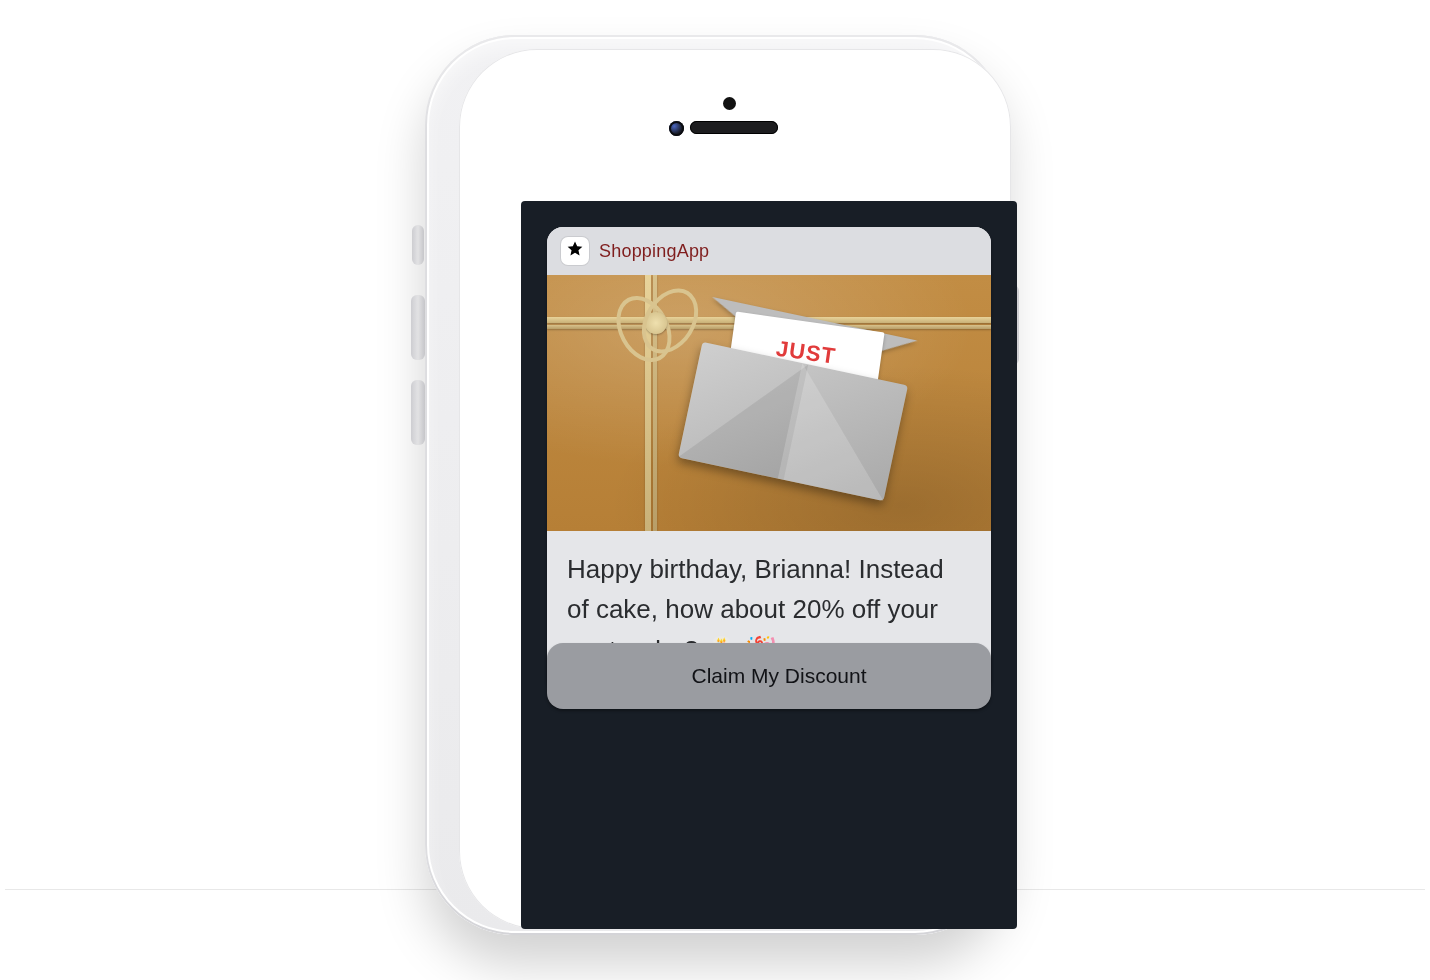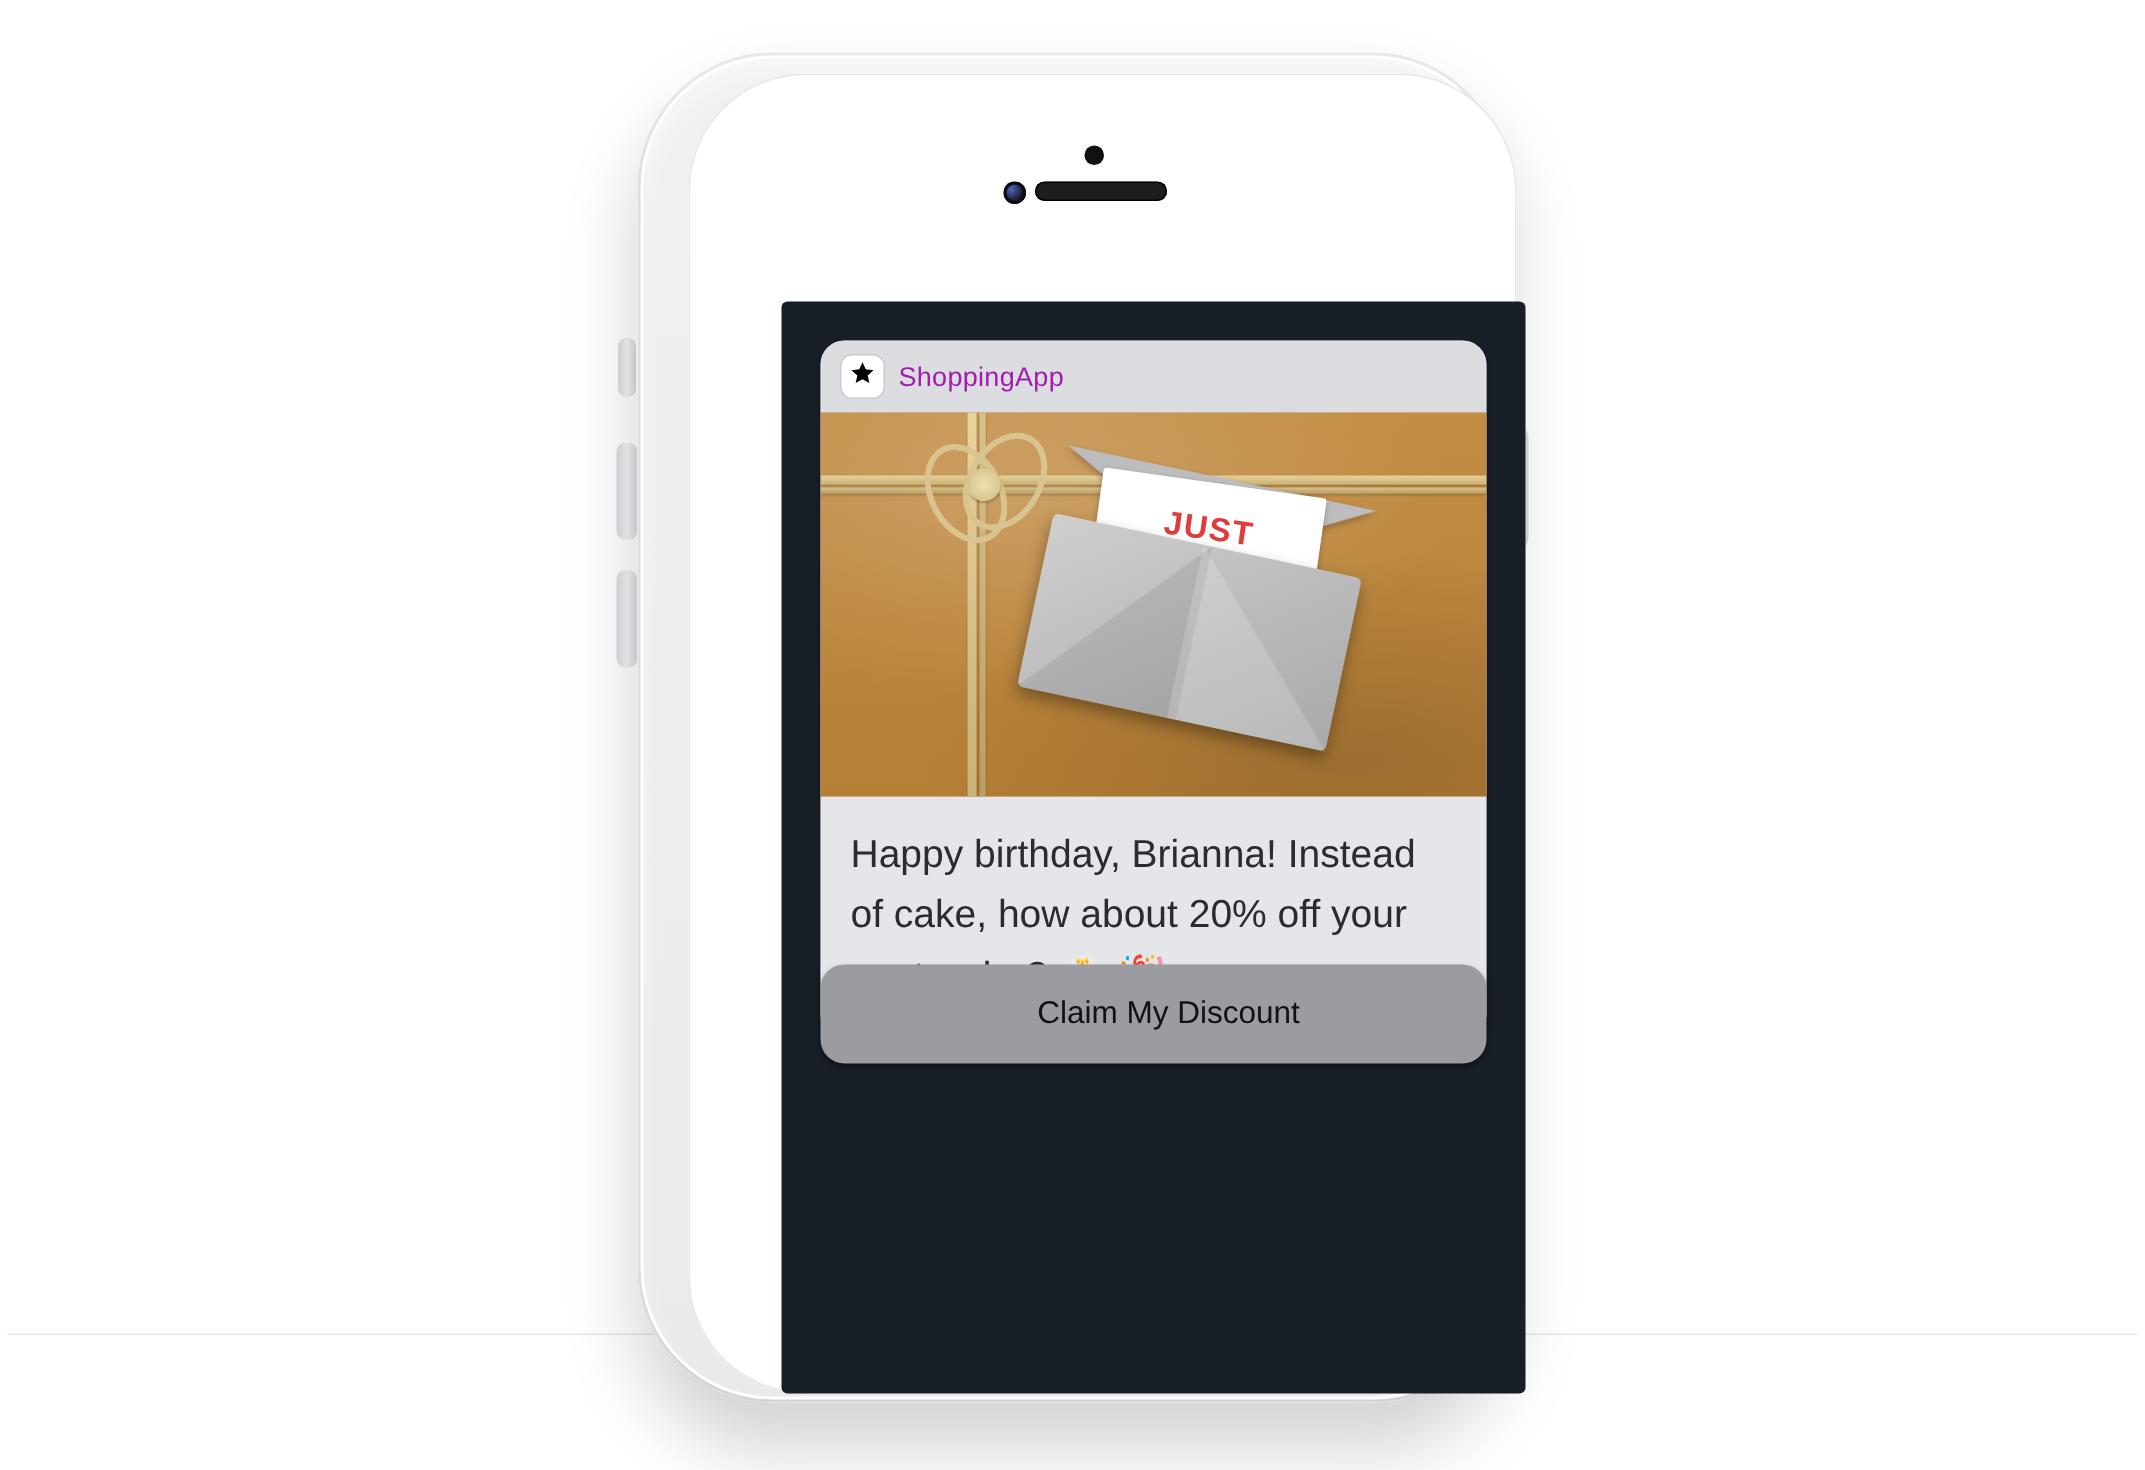--- a/index.html
+++ b/index.html
@@ -127,21 +127,21 @@
     height: 28px;
     background: #ffffff;
     border-radius: 7px;
     display: flex;
     align-items: center;
     justify-content: center;
     box-shadow: 0 0 0 1px rgba(0,0,0,0.08);
   }
   .app-icon svg { width: 18px; height: 18px; }
   .app-name {
-    color: #a21caf;
+    color: #7f1d1d;
     font-size: 18px;
     letter-spacing: .2px;
   }
   .hero {
     width: 100%;
     height: 256px;
     position: relative;
     background: #c08a3e;
     overflow: hidden;
   }

